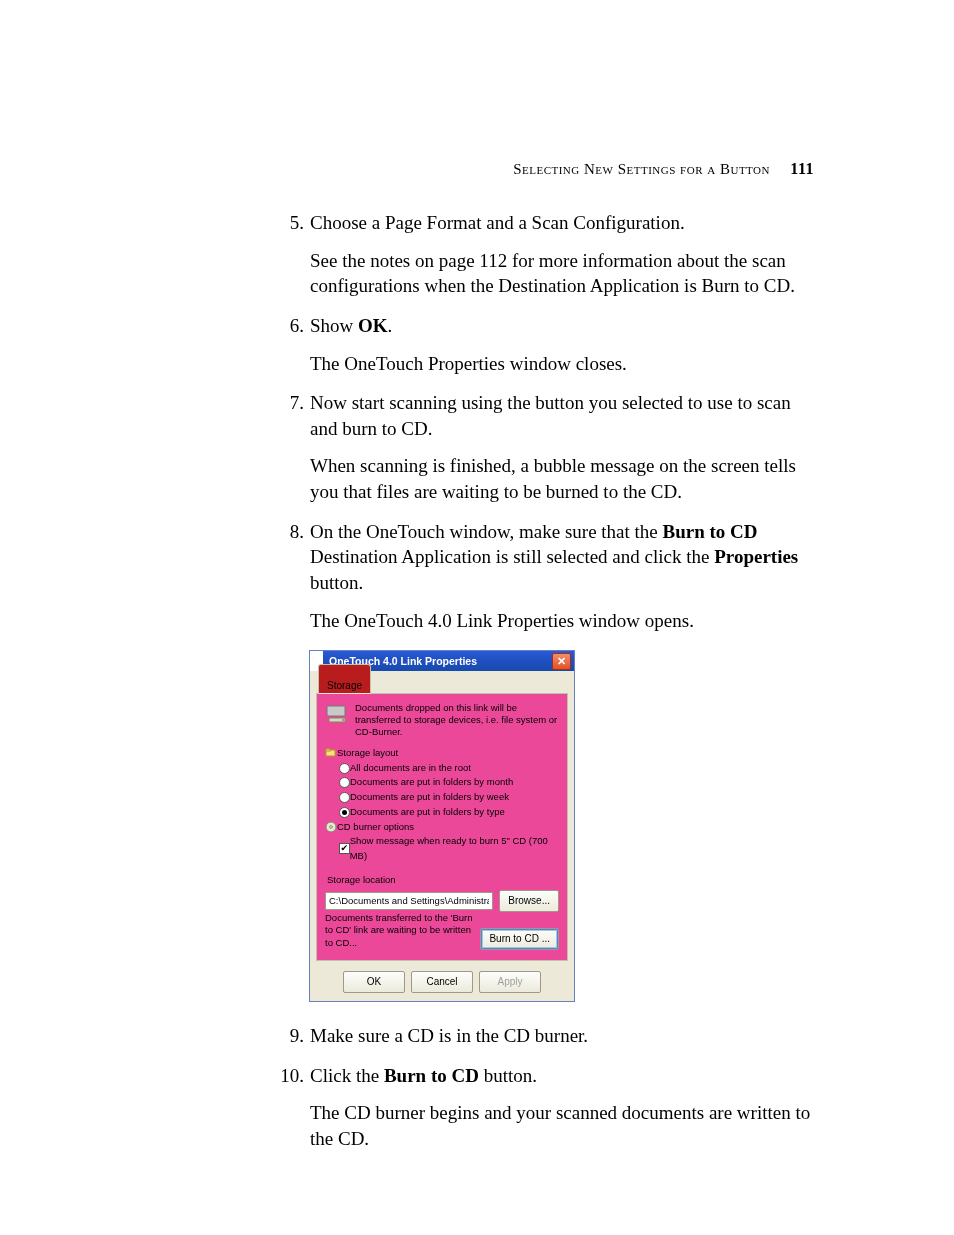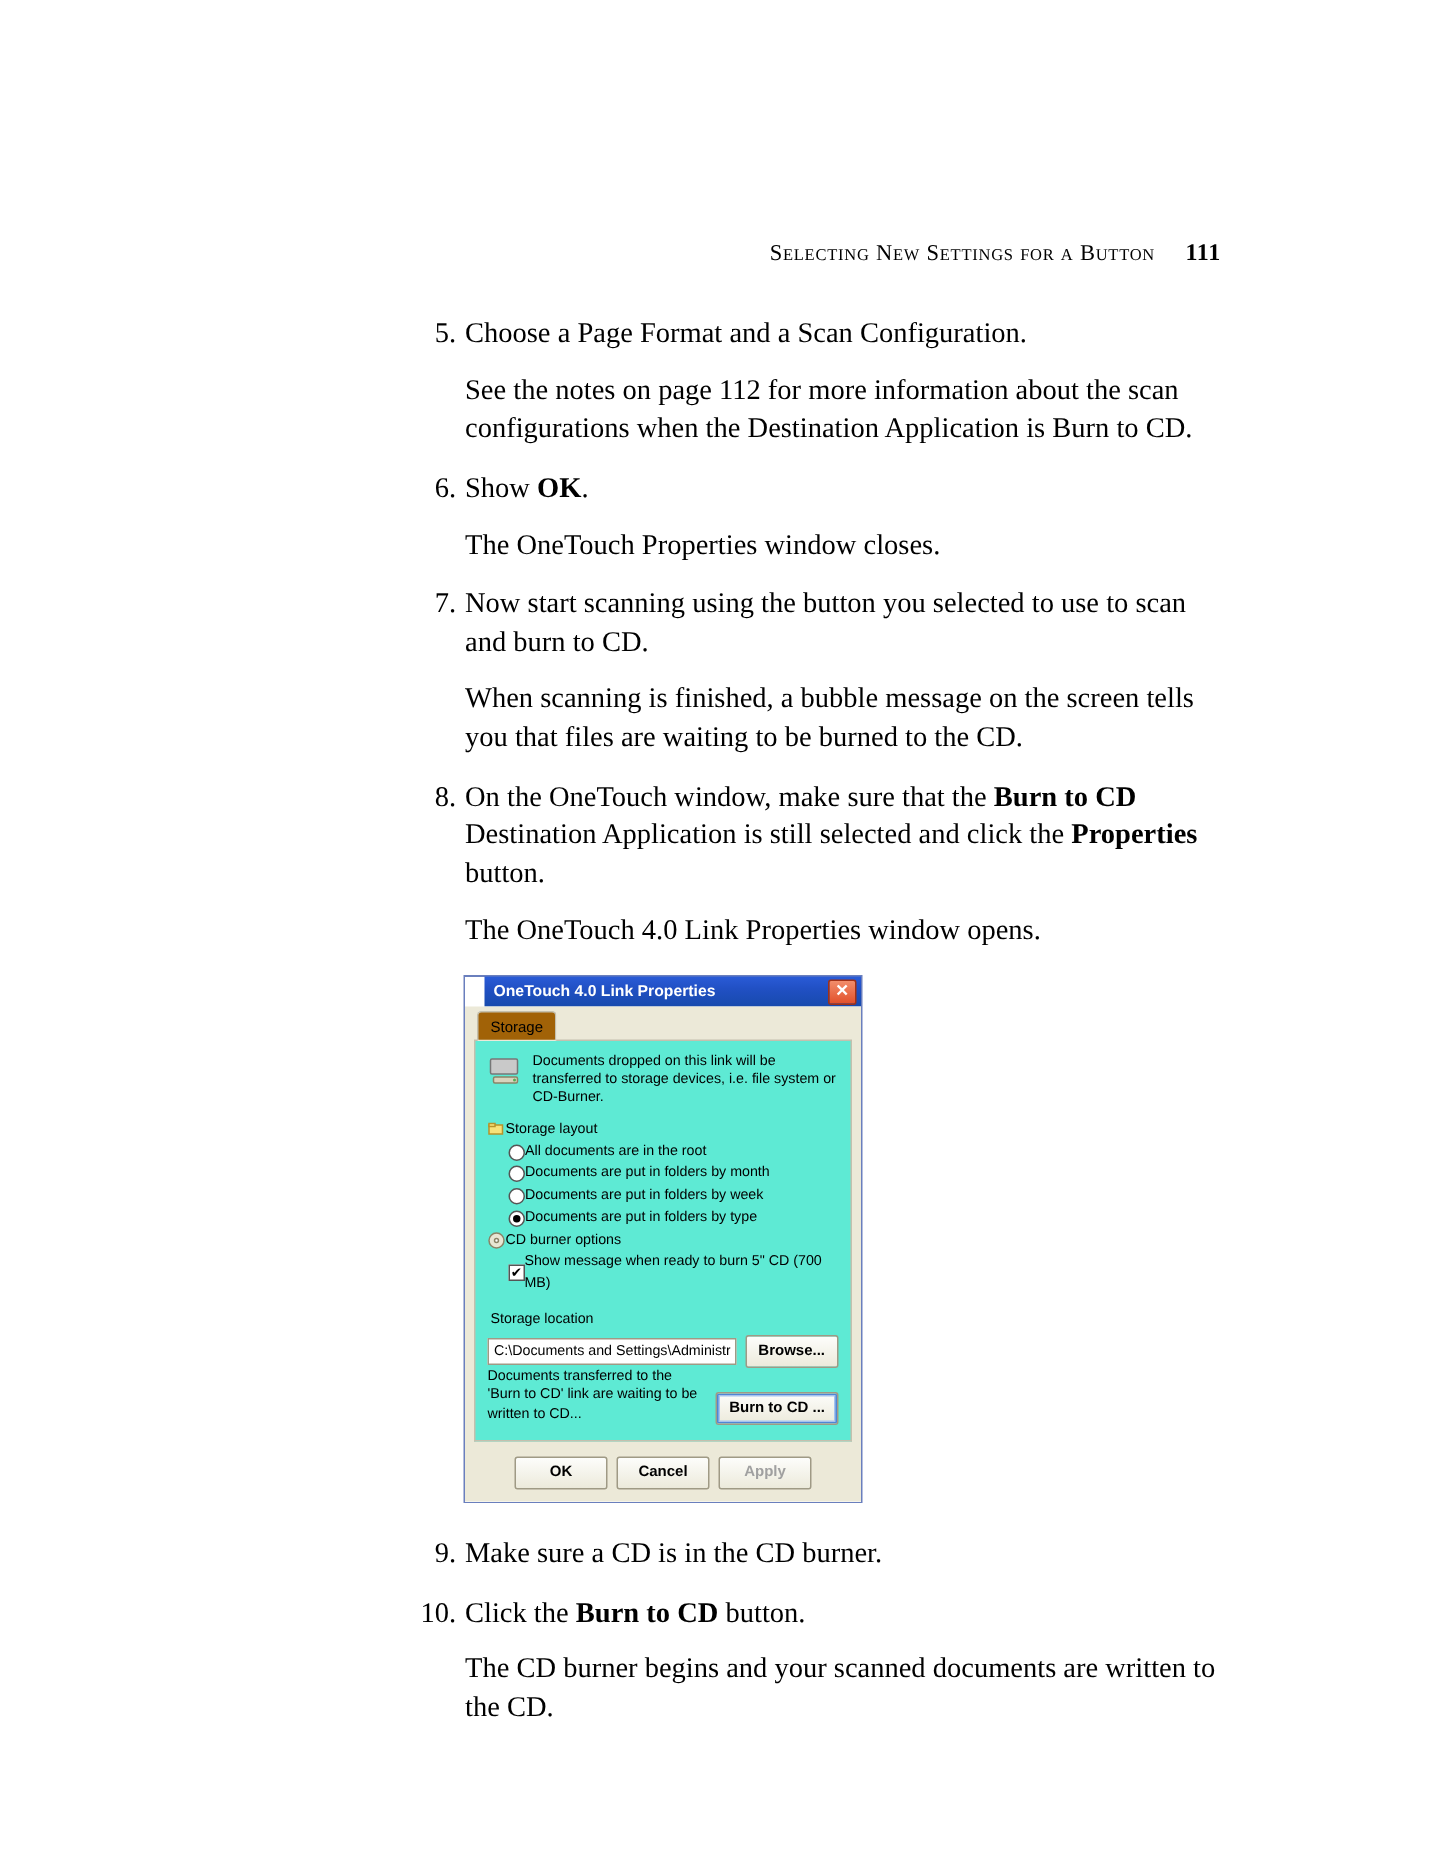--- a/index.html
+++ b/index.html
@@ -101,33 +101,33 @@
   .tabstrip {
     height: 18px;
     position: relative;
     border-bottom: 1px solid #c4c0ae;
     margin-bottom: 0;
   }
   .tab {
     position: absolute;
     bottom: -1px;
     left: 2px;
-    background: #a16207;
+    background: #b91c1c;
     border: 1px solid #c4c0ae;
     border-bottom: 1px solid #ece9d8;
-    padding: 4px 8px 1px 8px;
+    padding: 14px 8px 1px 8px;
     font-size: 10px;
     border-top-left-radius: 3px;
     border-top-right-radius: 3px;
   }
   .tabpanel {
     border: 1px solid #c4c0ae;
     border-top: none;
     padding: 8px 8px 10px 8px;
-    background: #5eead4;
+    background: #ec4899;
   }
   .inforow {
     display: flex;
     gap: 6px;
     align-items: flex-start;
     margin-bottom: 8px;
     font-size: 9.5px;
     line-height: 1.25;
   }
   .drive-icon {
@@ -182,21 +182,20 @@
   .winbtn {
     height: 22px;
     min-width: 54px;
     border: 1px solid #9f9a85;
     background: linear-gradient(to bottom, #fdfdfb, #eceadb);
     font-size: 10px;
     font-family: Tahoma, Arial, sans-serif;
     padding: 0 8px;
     border-radius: 2px;
     cursor: default;
-    font-weight: bold;
   }
   .winbtn.highlight {
     box-shadow: 0 0 0 1px #4e86d6 inset, 0 0 0 2px #a7c3ee inset;
   }
   .winbtn:disabled { color: #a0a0a0; }
   .waitrow {
     display: flex;
     align-items: flex-end;
     justify-content: space-between;
     gap: 6px;

